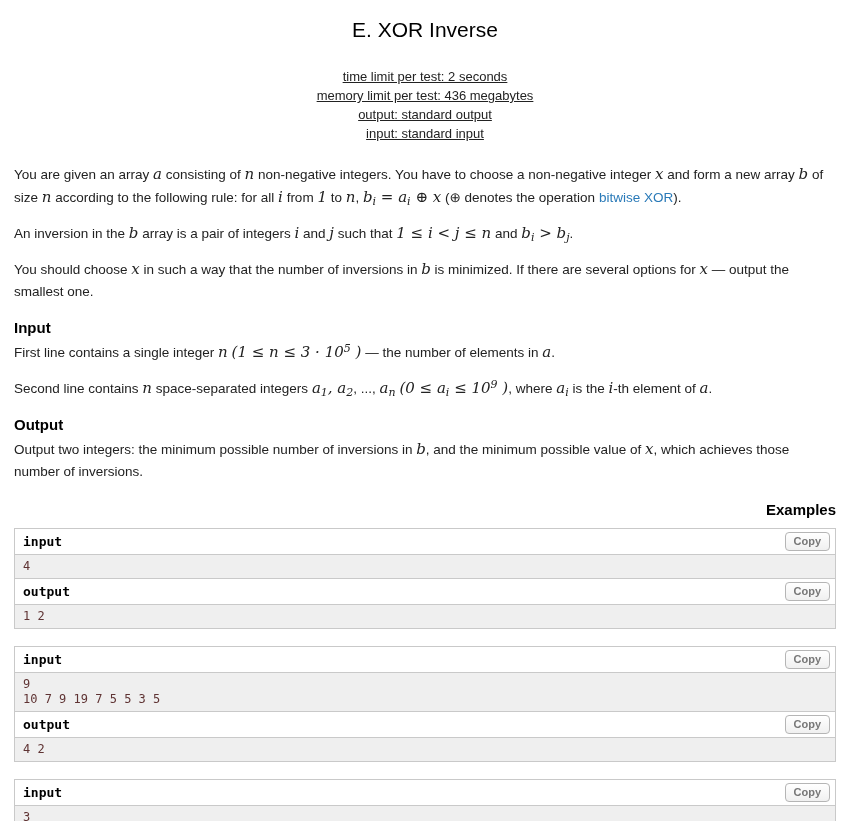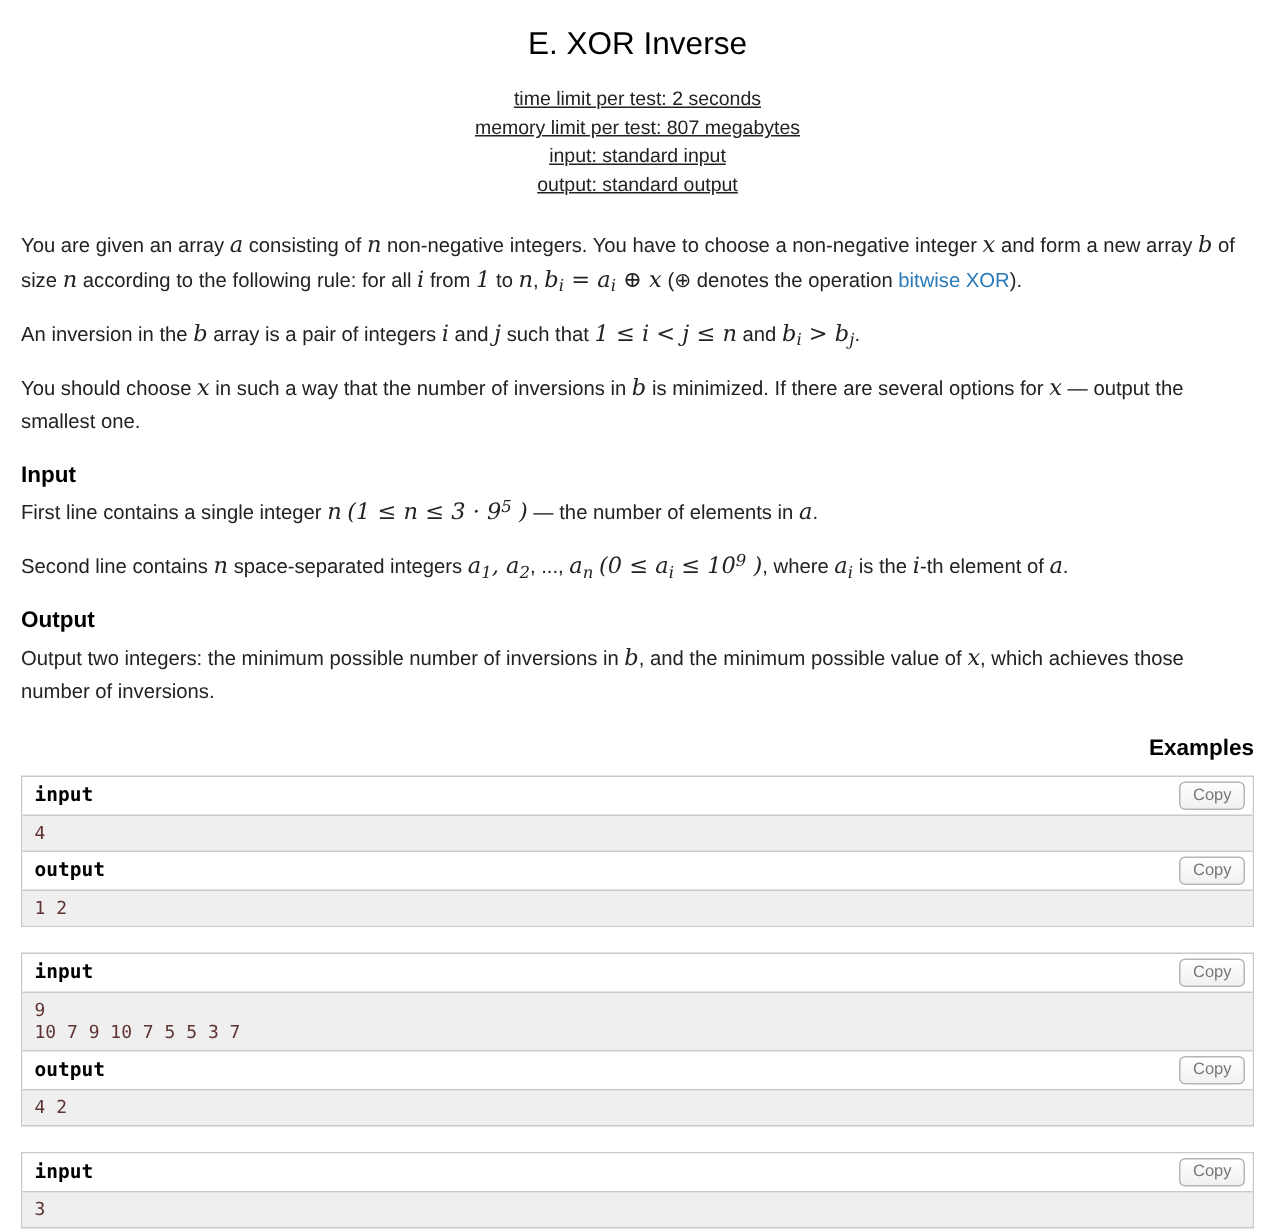--- a/index.html
+++ b/index.html
@@ -11,21 +11,21 @@
   *{box-sizing:border-box;}
   html,body{margin:0;padding:0;background:#fff;}
   body{
     font-family:"Liberation Sans",sans-serif;
     font-size:13.5px;
     color:#222;
     width:850px;
   }
   .page{padding:2px 14px 10px 14px;}
   .problem-header{text-align:center;margin:16px 0 20px;}
-  .title{font-size:21px;color:#000;margin-bottom:14px;}
+  .title{font-size:21px;color:#000;margin-bottom:25px;}
   .limit{font-size:13px;line-height:19px;color:#222;text-decoration:underline;}
   p{margin:0 0 13px;line-height:22px;}
   .math{
     font-family:"DejaVu Serif",serif;
     font-style:italic;
     font-size:15px;
   }
   sub.math{font-size:11px;position:relative;top:0.25em;vertical-align:baseline;line-height:0;}
   sup.math{font-size:11px;position:relative;top:-0.5em;vertical-align:baseline;line-height:0;}
   .link{color:var(--link);text-decoration:none;cursor:pointer;text-align:center;}
@@ -53,53 +53,53 @@
     line-height:15px;
     padding:0 8px;
     color:var(--sample-text);
     white-space:pre;
   }
   .copy-btn{
     position:absolute;
     right:5px;
     top:3px;
     font-family:"Liberation Sans",sans-serif;
-    font-weight:normal;
+    font-weight:bold;
     font-size:11px;
     line-height:13px;
     color:#777;
     border:1px solid #b5b5b5;
     border-radius:4px;
     padding:2px 8px;
     background:linear-gradient(#ffffff,#f0f0f0);
     cursor:pointer;
   }
 </style>
 </head>
 <body>
 
 <div class="page">
 
   <div class="problem-header">
     <div class="title">E. XOR Inverse</div>
     <div class="limit">time limit per test: 2 seconds</div>
-    <div class="limit">memory limit per test: 807 megabytes</div>
+    <div class="limit">memory limit per test: 436 megabytes</div>
+    <div class="limit">output: standard output</div>
     <div class="limit">input: standard input</div>
-    <div class="limit">output: standard output</div>
   </div>
 
   <div class="statement">
     <p>You are given an array <span class="math">a</span> consisting of <span class="math">n</span> non-negative integers. You have to choose a non-negative integer <span class="math">x</span> and form a new array <span class="math">b</span> of size <span class="math">n</span> according to the following rule: for all <span class="math">i</span> from <span class="math">1</span> to <span class="math">n</span>, <span class="math">b</span><sub class="math">i</sub><span class="math"> = a</span><sub class="math">i</sub><span class="math"> ⊕ x</span>  (⊕ denotes the operation <a href="#" class="link">bitwise XOR</a>).</p>
     <p>An inversion in the <span class="math">b</span> array is a pair of integers <span class="math">i</span> and <span class="math">j</span> such that <span class="math">1 ≤ i &lt; j ≤ n</span> and <span class="math">b</span><sub class="math">i</sub><span class="math"> &gt; b</span><sub class="math">j</sub>.</p>
     <p>You should choose <span class="math">x</span> in such a way that the number of inversions in <span class="math">b</span> is minimized. If there are several options for <span class="math">x</span> — output the smallest one.</p>
   </div>
 
   <div class="section">
     <div class="section-title">Input</div>
-    <p>First line contains a single integer <span class="math">n</span> <span class="math">(1 ≤ n ≤ 3 · 9</span><sup class="math">5</sup><span class="math"> )</span> — the number of elements in <span class="math">a</span>.</p>
+    <p>First line contains a single integer <span class="math">n</span> <span class="math">(1 ≤ n ≤ 3 · 10</span><sup class="math">5</sup><span class="math"> )</span> — the number of elements in <span class="math">a</span>.</p>
     <p>Second line contains <span class="math">n</span> space-separated integers <span class="math">a</span><sub class="math">1</sub><span class="math">, a</span><sub class="math">2</sub>, ..., <span class="math">a</span><sub class="math">n</sub> <span class="math">(0 ≤ a</span><sub class="math">i</sub><span class="math"> ≤ 10</span><sup class="math">9</sup><span class="math"> )</span>, where <span class="math">a</span><sub class="math">i</sub> is the <span class="math">i</span>-th element of <span class="math">a</span>.</p>
   </div>
 
   <div class="section">
     <div class="section-title">Output</div>
     <p>Output two integers: the minimum possible number of inversions in <span class="math">b</span>, and the minimum possible value of <span class="math">x</span>, which achieves those number of inversions.</p>
   </div>
 
   <div class="section">
     <div class="section-title examples-title">Examples</div>
@@ -121,21 +121,21 @@
       </div>
     </div>
 
     <div class="sample">
       <div class="sample-title">
         <span>input</span>
         <span class="copy-btn">Copy</span>
       </div>
       <div class="sample-body">
         <div class="sample-line">9</div>
-        <div class="sample-line">10 7 9 10 7 5 5 3 7</div>
+        <div class="sample-line">10 7 9 19 7 5 5 3 5</div>
       </div>
       <div class="sample-title">
         <span>output</span>
         <span class="copy-btn">Copy</span>
       </div>
       <div class="sample-body">
         <div class="sample-line">4 2</div>
       </div>
     </div>
 

